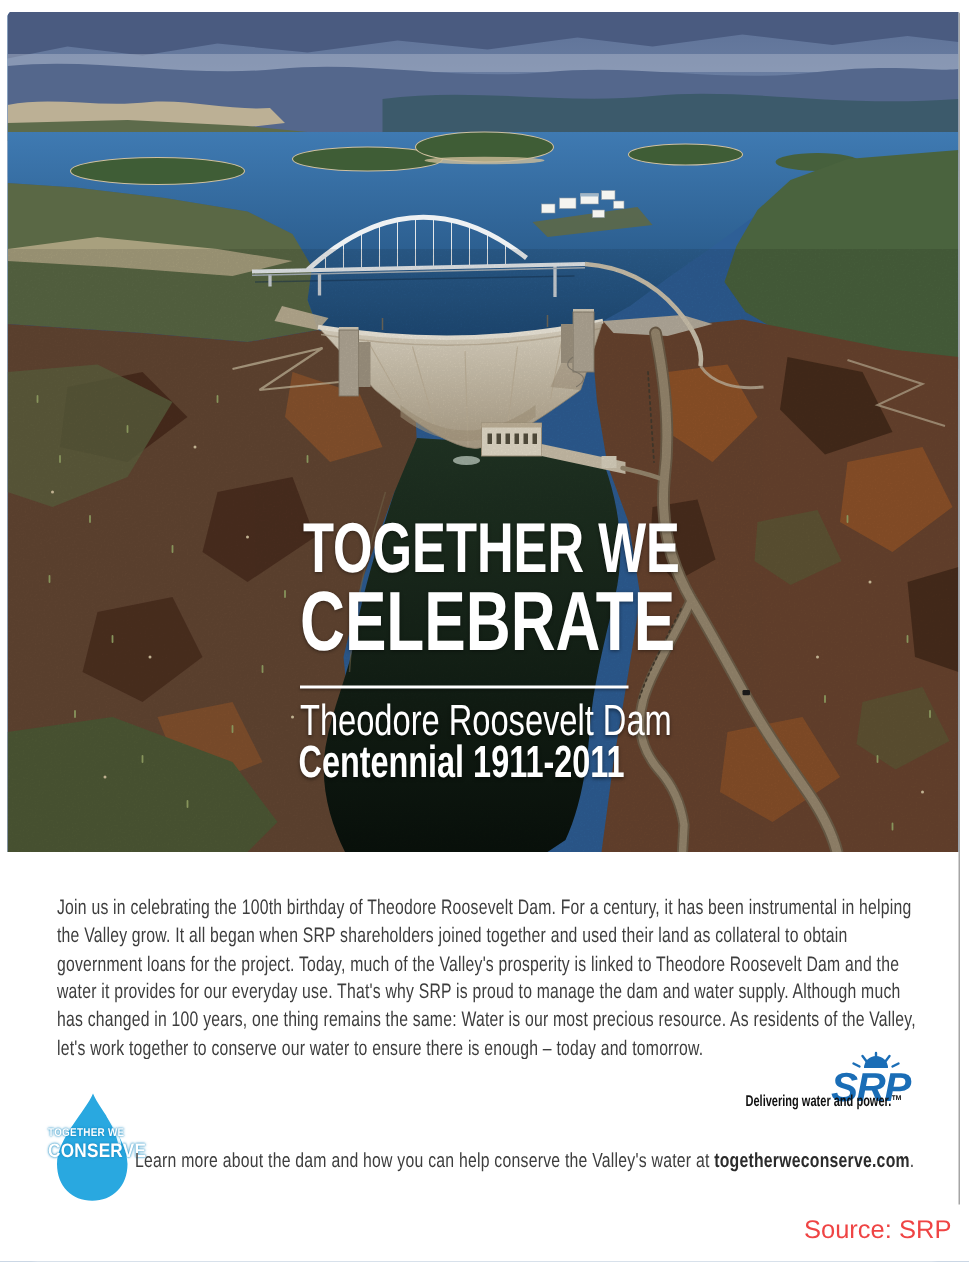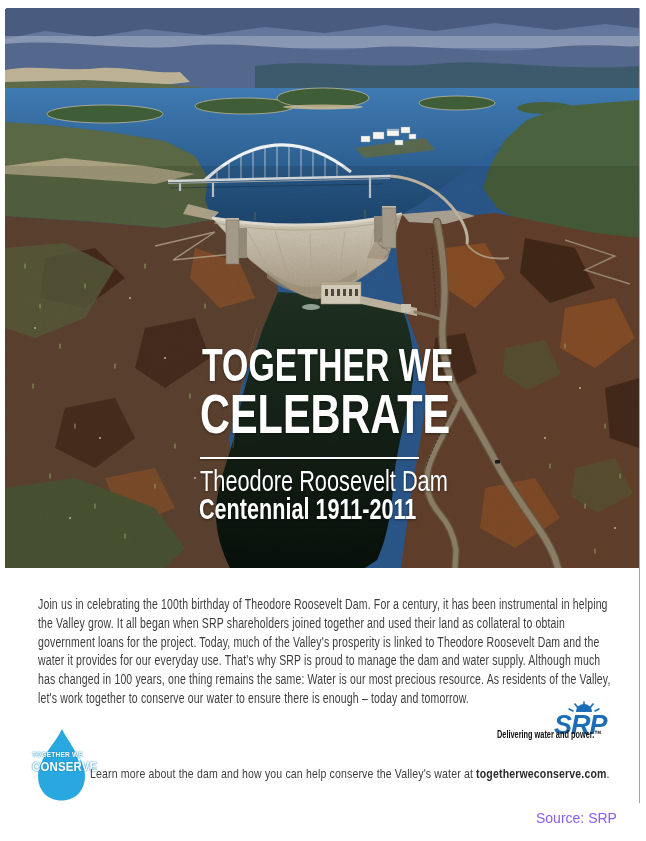--- a/index.html
+++ b/index.html
@@ -33,21 +33,21 @@
 
   
   .drop{position:absolute;left:33px;top:728px;width:57px;height:74px;}
   .drop-text{position:absolute;left:32px;top:751px;color:#fff;transform:scaleX(.88);
              transform-origin:0 0;line-height:1;white-space:nowrap;
              text-shadow:0 0 2px rgba(25,140,195,.95),0 0 1px rgba(25,140,195,.9);}
   .drop-text .l1{font-size:7.5px;font-weight:700;letter-spacing:.2px;}
   .drop-text .l2{font-size:13px;font-weight:700;margin-top:1px;letter-spacing:.2px;}
 
   .ad-border{position:absolute;left:639px;top:8px;width:1px;height:795px;background:#a5a5a5;}
-  .source{position:absolute;left:536px;top:810px;font-size:14px;color:#8b5cf6;white-space:nowrap;}
+  .source{position:absolute;left:536px;top:810px;font-size:17px;color:#ef4444;white-space:nowrap;}
 </style>
 </head>
 <body>
 
 <div class="page">
 
   <div class="photo">
     <svg width="634" height="560" viewBox="0 0 634 560">
       <defs>
         <linearGradient id="skyGrad" x1="0" y1="0" x2="0" y2="1">

